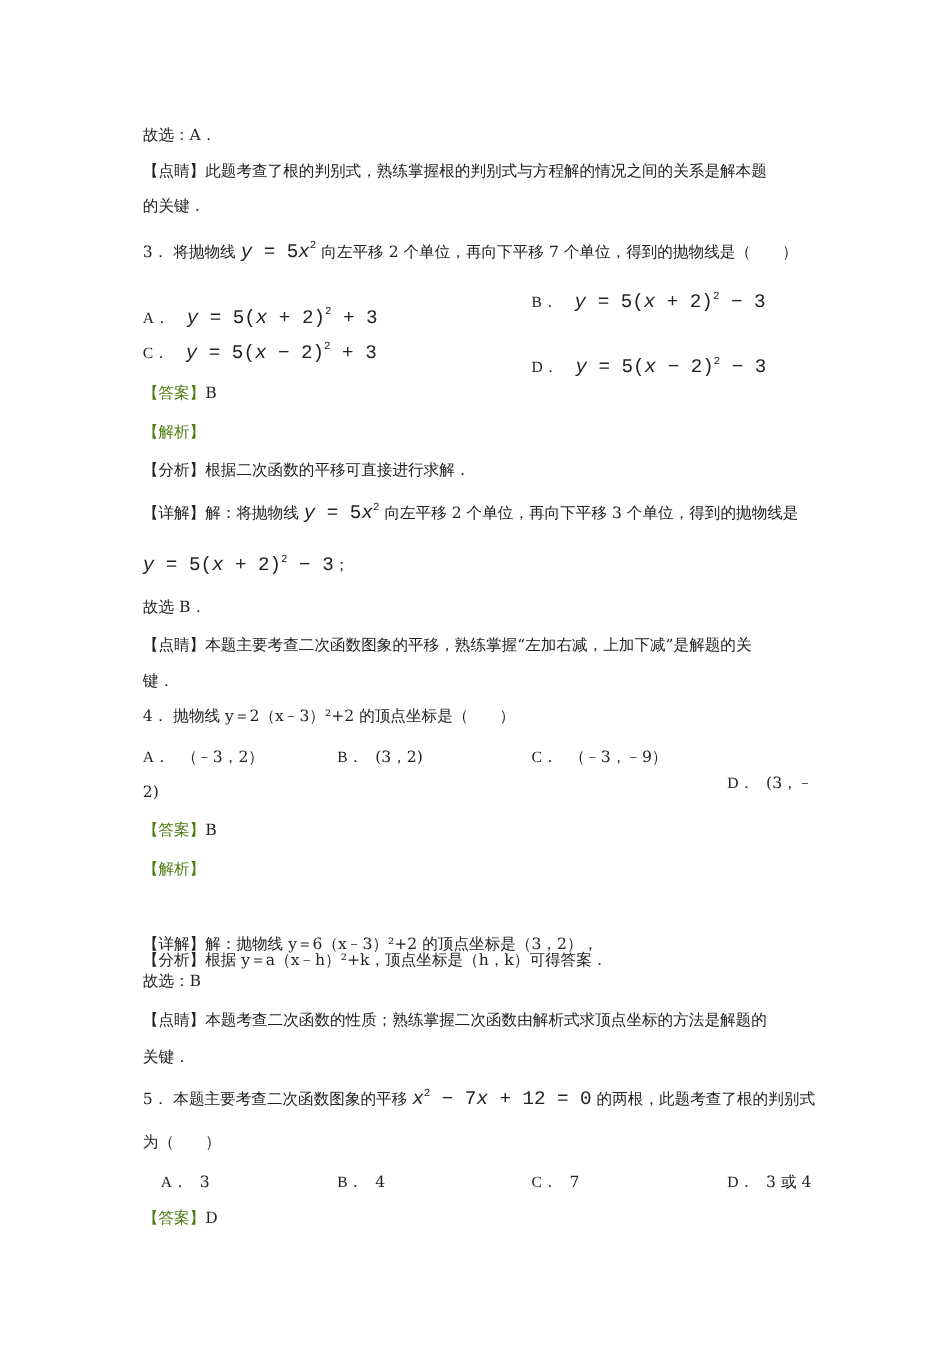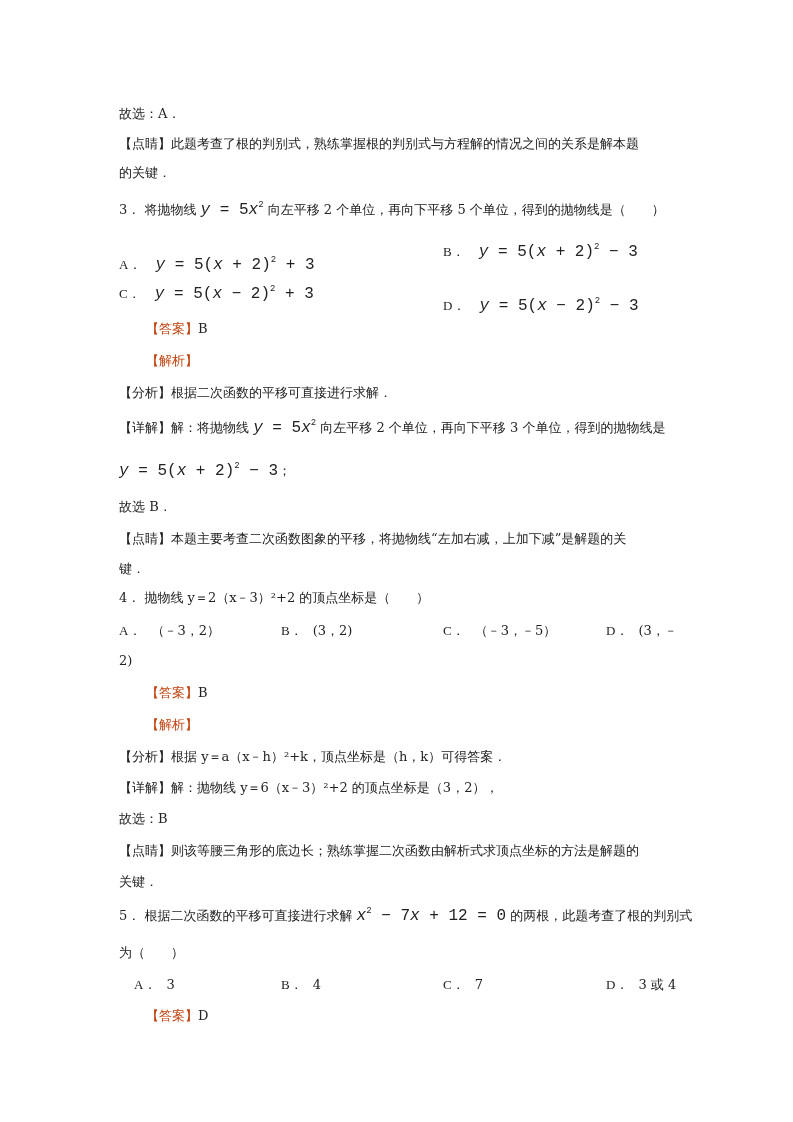--- a/index.html
+++ b/index.html
@@ -1,38 +1,38 @@
 <!DOCTYPE html>
 <html><head>
 <meta charset="utf-8">
 <style>
   html, body { margin: 0; padding: 0; background: #ffffff; }
   body { width: 793px; height: 1122px; position: relative; overflow: hidden;
          font-family: "DejaVu Serif", "Liberation Serif", serif; color: #222; }
   .line { position: absolute; left: 119px; font-size: 13px; line-height: 18px; white-space: nowrap; }
   .tag { color: #222; }
-  .tag-blue { color: #c2410c; margin-left: 27px; }
+  .tag-blue { color: #4d7c0f; }
   .math { font-family: Liberation Mono, monospace; font-size: 16px; }
   .math i { font-style: italic; }
   sup { font-size: 9px; vertical-align: 7px; line-height: 0; }
   .opt { position: absolute; font-size: 13px; line-height: 18px; white-space: nowrap; }
   .optlabel { font-family: "Liberation Serif", serif; margin-right: 10px; }
 </style>
 </head>
 <body>
 
 <div class="line" style="top:105px">故选：A．</div>
 <div class="line" style="top:135px"><span class="tag">【点睛】</span><span>此题考查了根的判别式，熟练掌握根的判别式与方程解的情况之间的关系是解本题</span></div>
 <div class="line" style="top:164px">的关键．</div>
 
 <div class="line" style="top:201px">
   <span>3．</span>
   <span>将抛物线</span>
   <span class="math"><i>y</i> = 5<i>x</i><sup>2</sup></span>
-  <span>向左平移 2 个单位，再向下平移 5 个单位，得到的抛物线是（　　）</span>
+  <span>向左平移 2 个单位，再向下平移 7 个单位，得到的抛物线是（　　）</span>
 </div>
 
 <div class="opt" style="left:119px; top:256px">
   <span class="optlabel">A．</span>
   <span class="math"><i>y</i> = 5(<i>x</i> + 2)<sup>2</sup> + 3</span>
 </div>
 <div class="opt" style="left:443px; top:243px">
   <span class="optlabel">B．</span>
   <span class="math"><i>y</i> = 5(<i>x</i> + 2)<sup>2</sup> − 3</span>
 </div>
@@ -50,44 +50,44 @@
 <div class="line" style="top:384px"><span class="tag">【分析】</span><span>根据二次函数的平移可直接进行求解．</span></div>
 <div class="line" style="top:419px">
   <span class="tag">【详解】</span><span>解：将抛物线</span>
   <span class="math"><i>y</i> = 5<i>x</i><sup>2</sup></span>
   <span>向左平移 2 个单位，再向下平移 3 个单位，得到的抛物线是</span>
 </div>
 <div class="line" style="top:462px">
   <span class="math"><i>y</i> = 5(<i>x</i> + 2)<sup>2</sup> − 3</span><span>；</span>
 </div>
 <div class="line" style="top:498px">故选 B．</div>
-<div class="line" style="top:530px"><span class="tag">【点睛】</span><span>本题主要考查二次函数图象的平移，将抛物线“左加右减，上加下减”是解题的关</span></div>
+<div class="line" style="top:530px"><span class="tag">【点睛】</span><span>本题主要考查二次函数图象的平移，熟练掌握“左加右减，上加下减”是解题的关</span></div>
 <div class="line" style="top:560px">键．</div>
 
 <div class="line" style="top:589px">
   <span>4．</span>
   <span>抛物线 y＝2（x﹣3）²+2 的顶点坐标是（　　）</span>
 </div>
 <div class="opt" style="left:119px; top:622px"><span class="optlabel">A．</span><span>（﹣3，2）</span></div>
 <div class="opt" style="left:281px; top:622px"><span class="optlabel">B．</span><span>(3，2)</span></div>
-<div class="opt" style="left:443px; top:622px"><span class="optlabel">C．</span><span>（﹣3，﹣5）</span></div>
-<div class="opt" style="left:606px; top:622px"><span class="optlabel">D．</span><span>(3，﹣</span></div>
+<div class="opt" style="left:443px; top:622px"><span class="optlabel">C．</span><span>（﹣3，﹣9）</span></div>
+<div class="opt" style="left:606px; top:644px"><span class="optlabel">D．</span><span>(3，﹣</span></div>
 <div class="line" style="top:652px">2)</div>
 
 <div class="line" style="top:684px"><span class="tag-blue">【答案】</span><span>B</span></div>
 <div class="line" style="top:716px"><span class="tag-blue">【解析】</span></div>
-<div class="line" style="top:748px"><span class="tag">【分析】</span><span>根据 y＝a（x﹣h）²+k，顶点坐标是（h，k）可得答案．</span></div>
+<div class="line" style="top:792px"><span class="tag">【分析】</span><span>根据 y＝a（x﹣h）²+k，顶点坐标是（h，k）可得答案．</span></div>
 <div class="line" style="top:779px"><span class="tag">【详解】</span><span>解：抛物线 y＝6（x﹣3）²+2 的顶点坐标是（3，2），</span></div>
 <div class="line" style="top:810px">故选：B</div>
-<div class="line" style="top:842px"><span class="tag">【点睛】</span><span>则该等腰三角形的底边长；熟练掌握二次函数由解析式求顶点坐标的方法是解题的</span></div>
+<div class="line" style="top:842px"><span class="tag">【点睛】</span><span>本题考查二次函数的性质；熟练掌握二次函数由解析式求顶点坐标的方法是解题的</span></div>
 <div class="line" style="top:873px">关键．</div>
 
 <div class="line" style="top:907px">
   <span>5．</span>
-  <span>根据二次函数的平移可直接进行求解</span>
+  <span>本题主要考查二次函数图象的平移</span>
   <span class="math"><i>x</i><sup>2</sup> − 7<i>x</i> + 12 = 0</span>
   <span>的两根，此题考查了根的判别式</span>
 </div>
 <div class="line" style="top:944px">为（　　）</div>
 <div class="opt" style="left:134px; top:976px"><span class="optlabel">A．</span><span>3</span></div>
 <div class="opt" style="left:281px; top:976px"><span class="optlabel">B．</span><span>4</span></div>
 <div class="opt" style="left:443px; top:976px"><span class="optlabel">C．</span><span>7</span></div>
 <div class="opt" style="left:606px; top:976px"><span class="optlabel">D．</span><span>3 或 4</span></div>
 <div class="line" style="top:1007px"><span class="tag-blue">【答案】</span><span>D</span></div>
 

